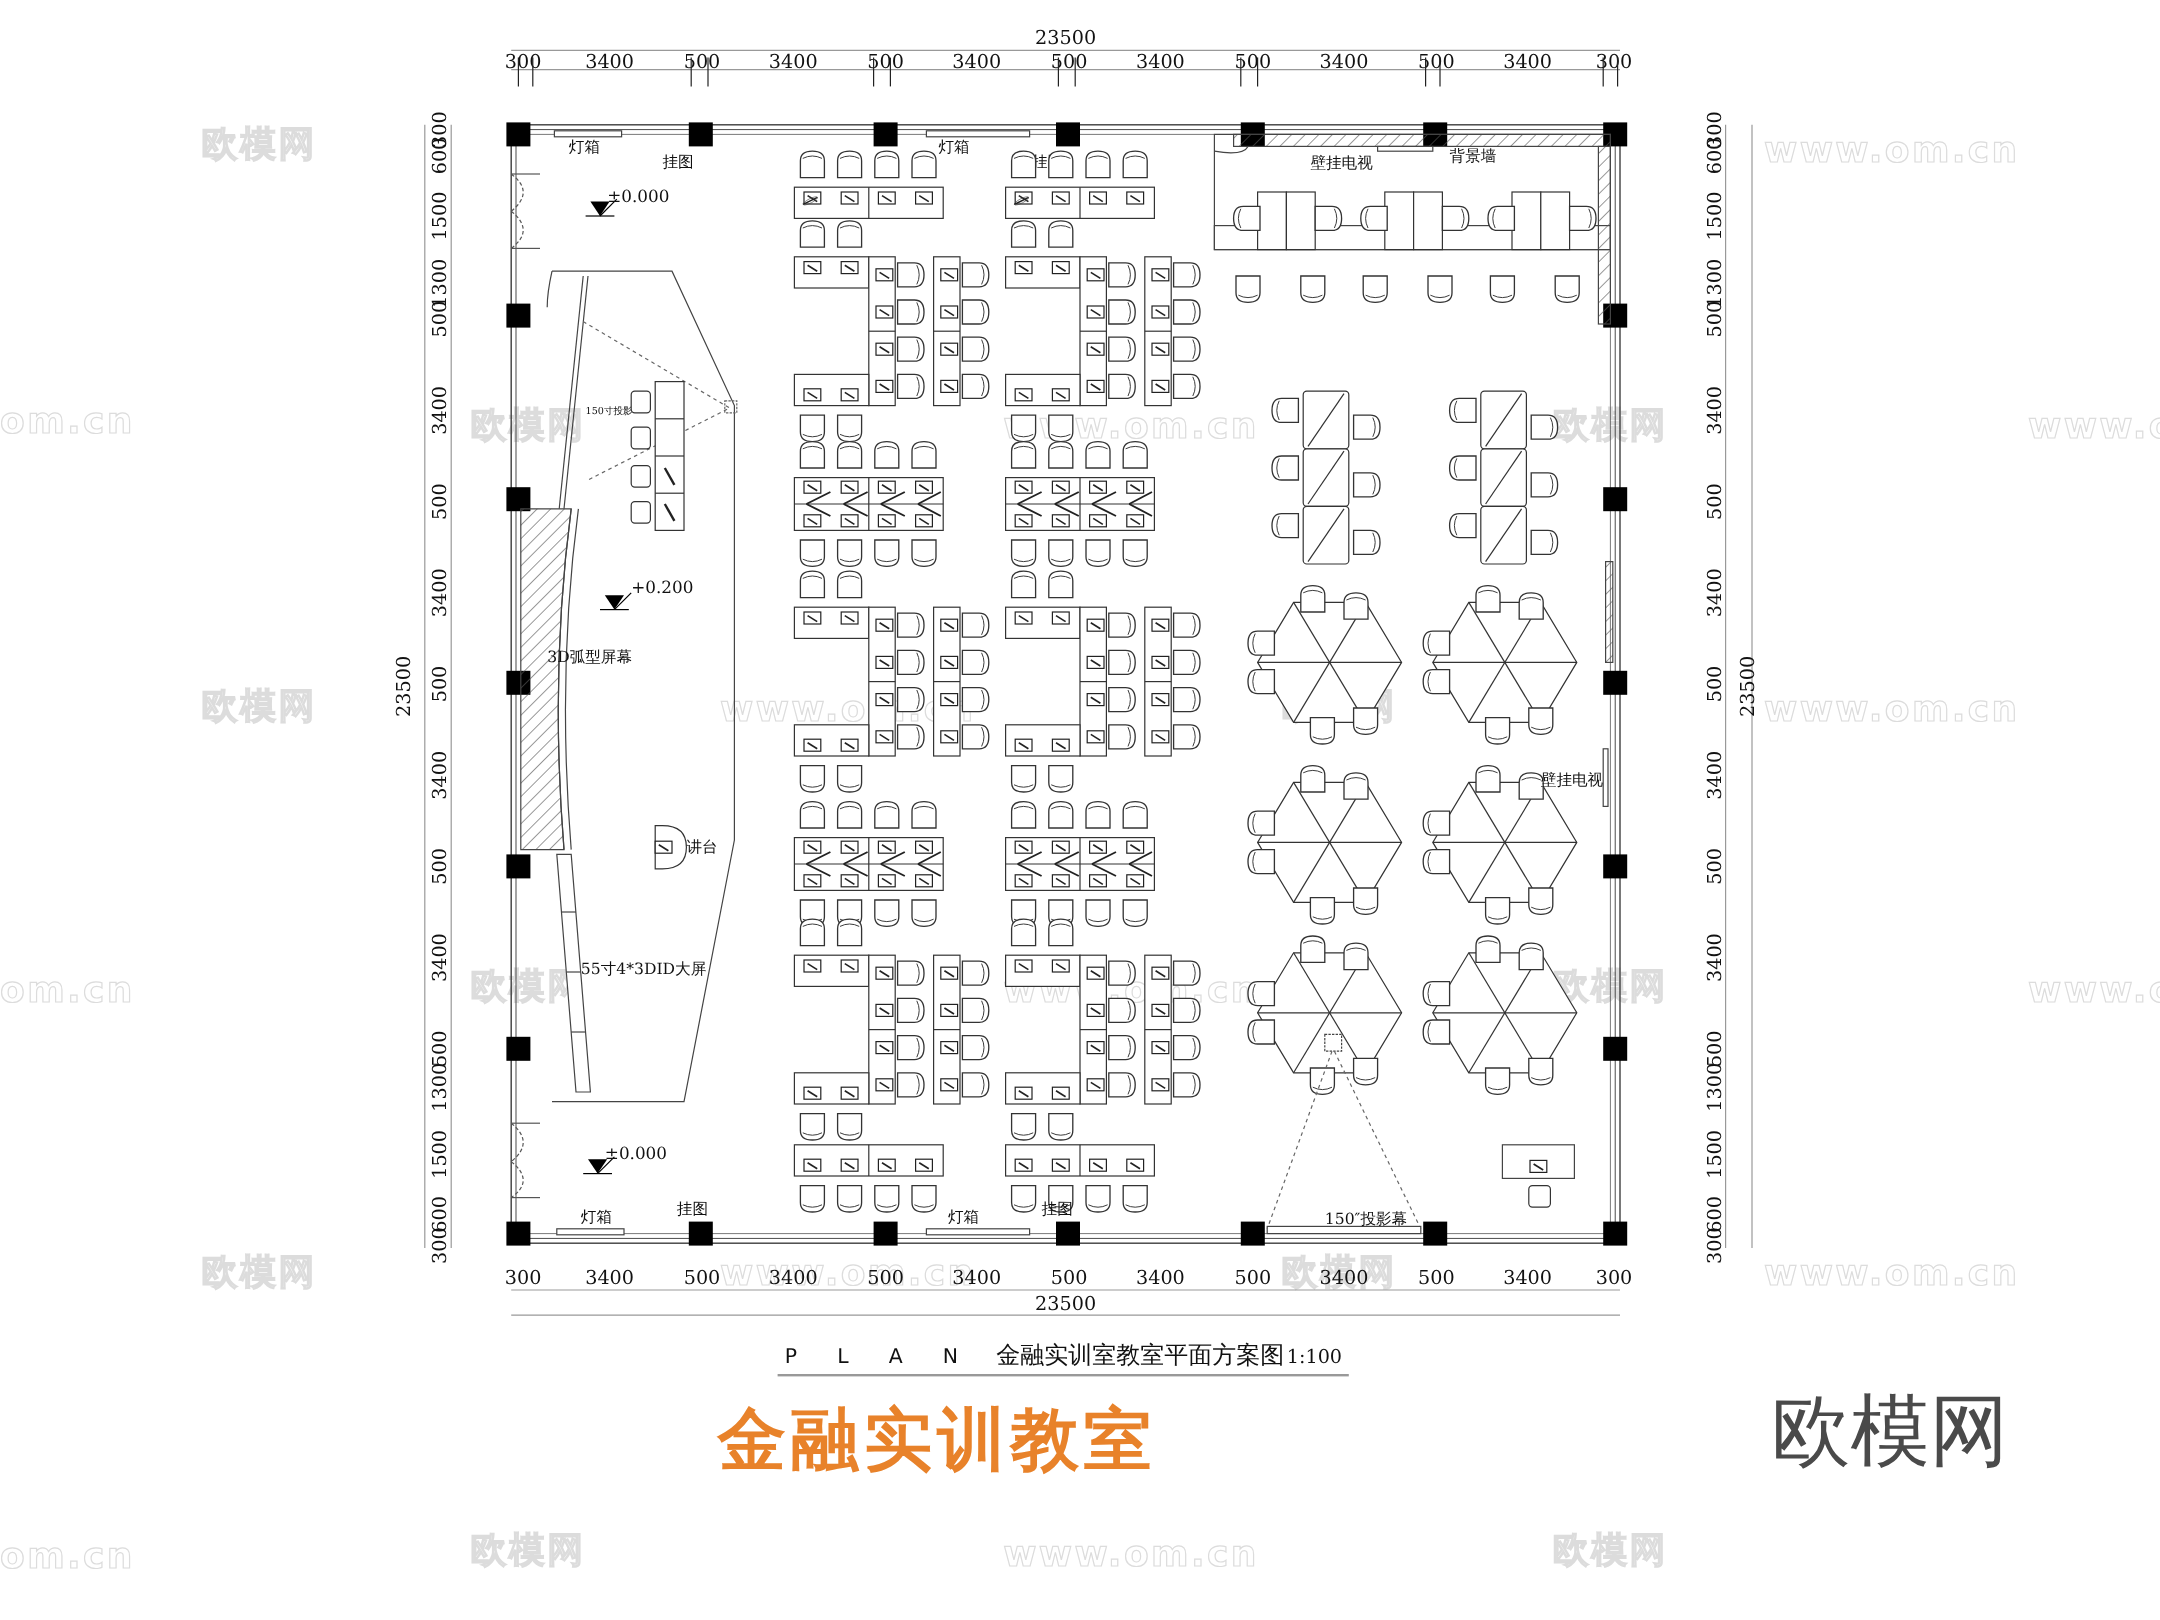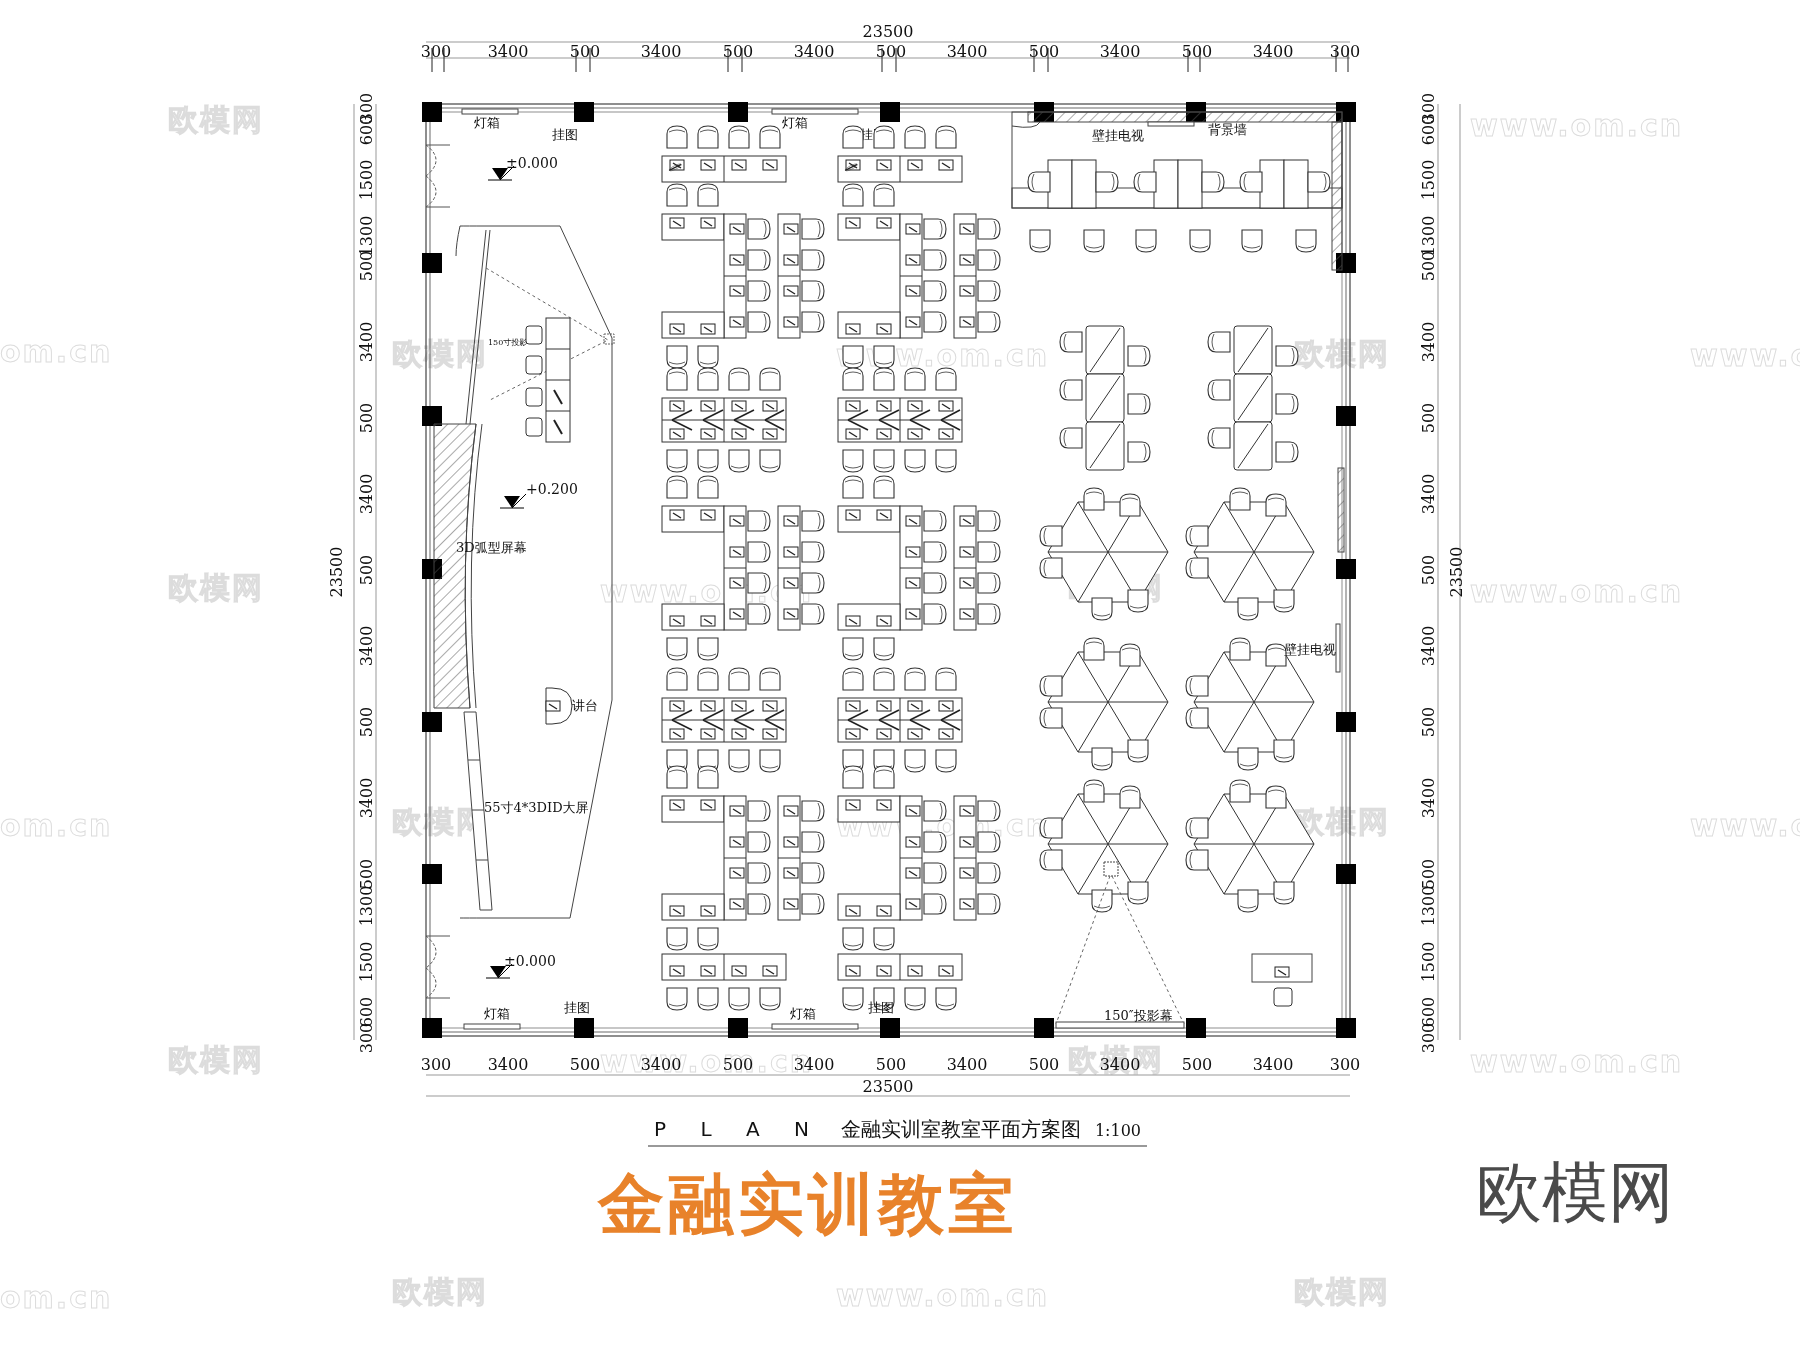--- a/index.html
+++ b/index.html
@@ -3,23 +3,23 @@
 <meta charset="utf-8">
 <style>
   html,body{margin:0;padding:0;background:#ffffff;}
   body{width:1800px;height:1350px;position:relative;overflow:hidden;font-family:"DejaVu Serif",serif;}
   #canvas{position:absolute;left:0;top:0;width:1800px;height:1350px;}
   .wm{position:absolute;color:#e6e6e6;font-family:"DejaVu Sans",sans-serif;font-weight:bold;font-size:30px;letter-spacing:2px;
       -webkit-text-stroke:1px #dcdcdc;color:transparent;pointer-events:none;white-space:nowrap;}
   .wm.url{font-size:30px;}
   .plan-title{position:absolute;left:648px;top:1116px;font-family:"DejaVu Sans",sans-serif;font-size:20px;color:#111;
       border-bottom:2px solid #999;padding:0 6px 2px 6px;white-space:nowrap;}
-  .plan-title .plan{letter-spacing:14px;margin-right:18px;font-size:20px;}
-  .plan-title .scale{font-family:"DejaVu Serif",serif;font-size:16px;margin-left:14px;}
-  .big-title{position:absolute;left:598px;top:1172px;font-family:"DejaVu Sans",sans-serif;font-weight:bold;font-size:66px;
+  .plan-title .plan{letter-spacing:14px;margin-right:18px;font-size:17px;}
+  .plan-title .scale{font-family:"DejaVu Serif",serif;font-size:16px;margin-left:2px;}
+  .big-title{position:absolute;left:598px;top:1172px;font-family:"DejaVu Sans",sans-serif;font-weight:bold;font-size:57px;
       color:#e8822a;letter-spacing:4px;white-space:nowrap;line-height:1;}
   .brand{position:absolute;left:1476px;top:1160px;font-family:"DejaVu Sans",sans-serif;font-size:66px;color:#4a4a4a;white-space:nowrap;line-height:1;}
   svg text{font-family:"DejaVu Serif",serif;fill:#111;}
   .dim{font-size:16px;}
   .lbl{font-size:13px;}
 </style>
 </head>
 <body>
 
 <div class="wm" style="left:168px;top:100px">欧模网</div>

